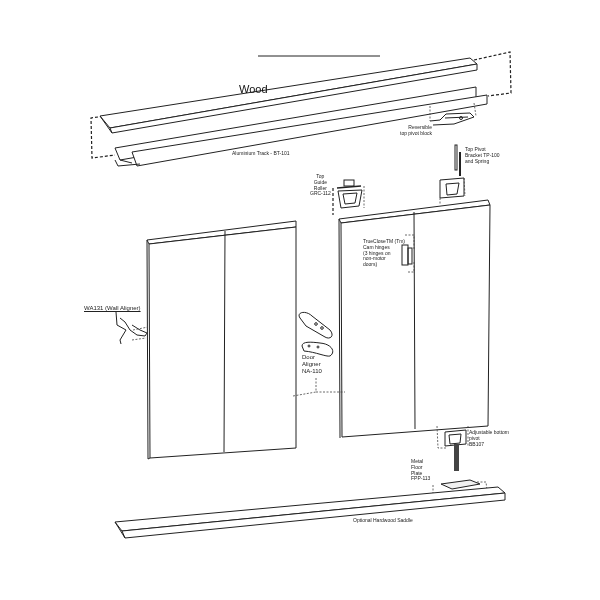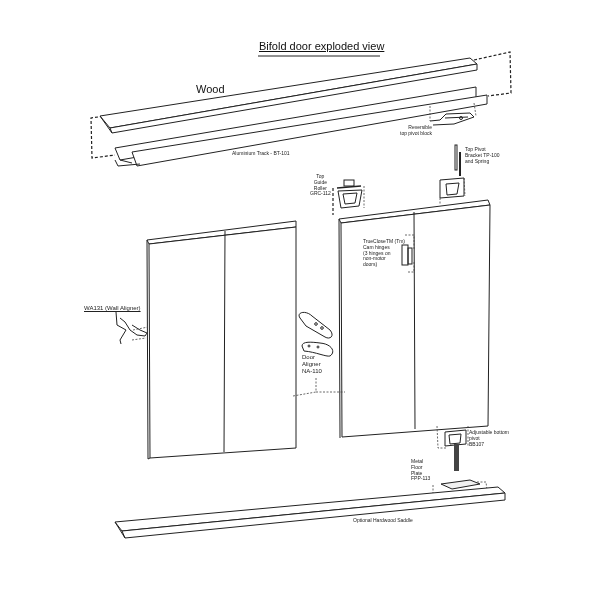--- a/index.html
+++ b/index.html
@@ -2,21 +2,21 @@
 <html><head>
 <meta charset="utf-8">
 <style>
   html, body { margin: 0; padding: 0; background: #ffffff; }
   body { width: 600px; height: 600px; overflow: hidden; position: relative; font-family: "Liberation Sans", sans-serif; }
   #stage { position: absolute; left: 0; top: 0; width: 600px; height: 600px; }
   .lbl { position: absolute; font-family: "Liberation Sans", sans-serif; color: #222; line-height: 1.15; white-space: pre; }
   .tiny { font-size: 5px; }
   .small { font-size: 6px; }
   .title { font-size: 11px; text-decoration: underline; color: #111; }
-  .wood { font-size: 11px; color: #111; }
+  .wood { font-size: 11px; color: #111; margin-left: 43px; }
   .ul { text-decoration: underline; }
   svg .ln { fill: none; stroke: #222; stroke-width: 1; }
   svg .thk { fill: none; stroke: #222; stroke-width: 1.6; }
   svg .dsh { fill: none; stroke: #222; stroke-width: 1.2; stroke-dasharray: 3 2; }
   svg .dsh2 { fill: none; stroke: #444; stroke-width: 0.8; stroke-dasharray: 2 1.5; }
   svg .fillw { fill: #fff; stroke: #222; stroke-width: 1; }
   svg .fillg { fill: #f1f1f1; stroke: #222; stroke-width: 1; }
 </style>
 </head>
 <body>
@@ -126,21 +126,20 @@
     </g>
 
     <g>
       <polygon points="115,522 498,487 505,493 122,531" class="fillw"></polygon>
       <polygon points="122,531 505,493 505,500 125,538" class="fillw"></polygon>
       <line x1="115" y1="522" x2="125" y2="538" class="ln"></line>
     </g>
   </svg>
 
   
-  <div class="lbl title" style="left:259px; top:40px;">Bifold door exploded view</div>
   <div class="lbl wood" style="left:196px; top:83px;">Wood</div>
   <div class="lbl tiny" style="left:232px; top:151px;">Aluminium Track - BT-101</div>
   <div class="lbl tiny" style="left:400px; top:125px; text-align:right;">Reversible
 top pivot block</div>
   <div class="lbl tiny" style="left:465px; top:147px;">Top Pivot
 Bracket TP-100
 and Spring</div>
   <div class="lbl tiny" style="left:310px; top:174px; text-align:center;">Top
 Guide
 Roller

